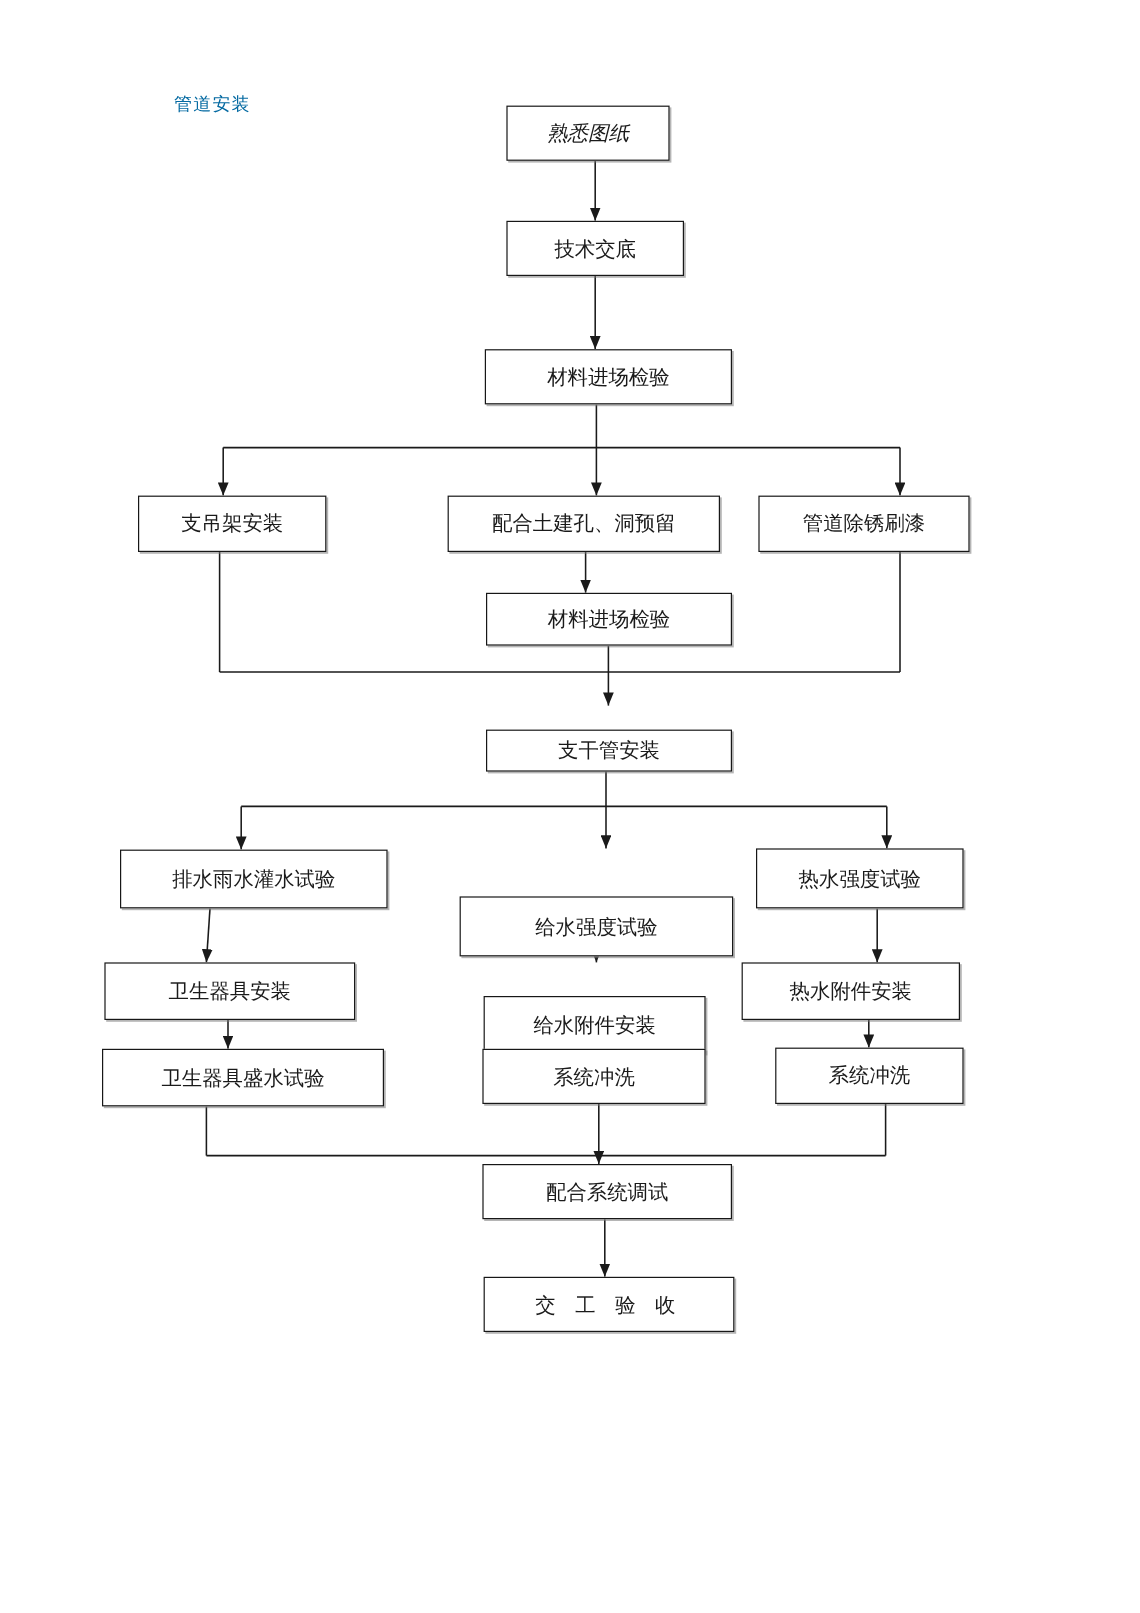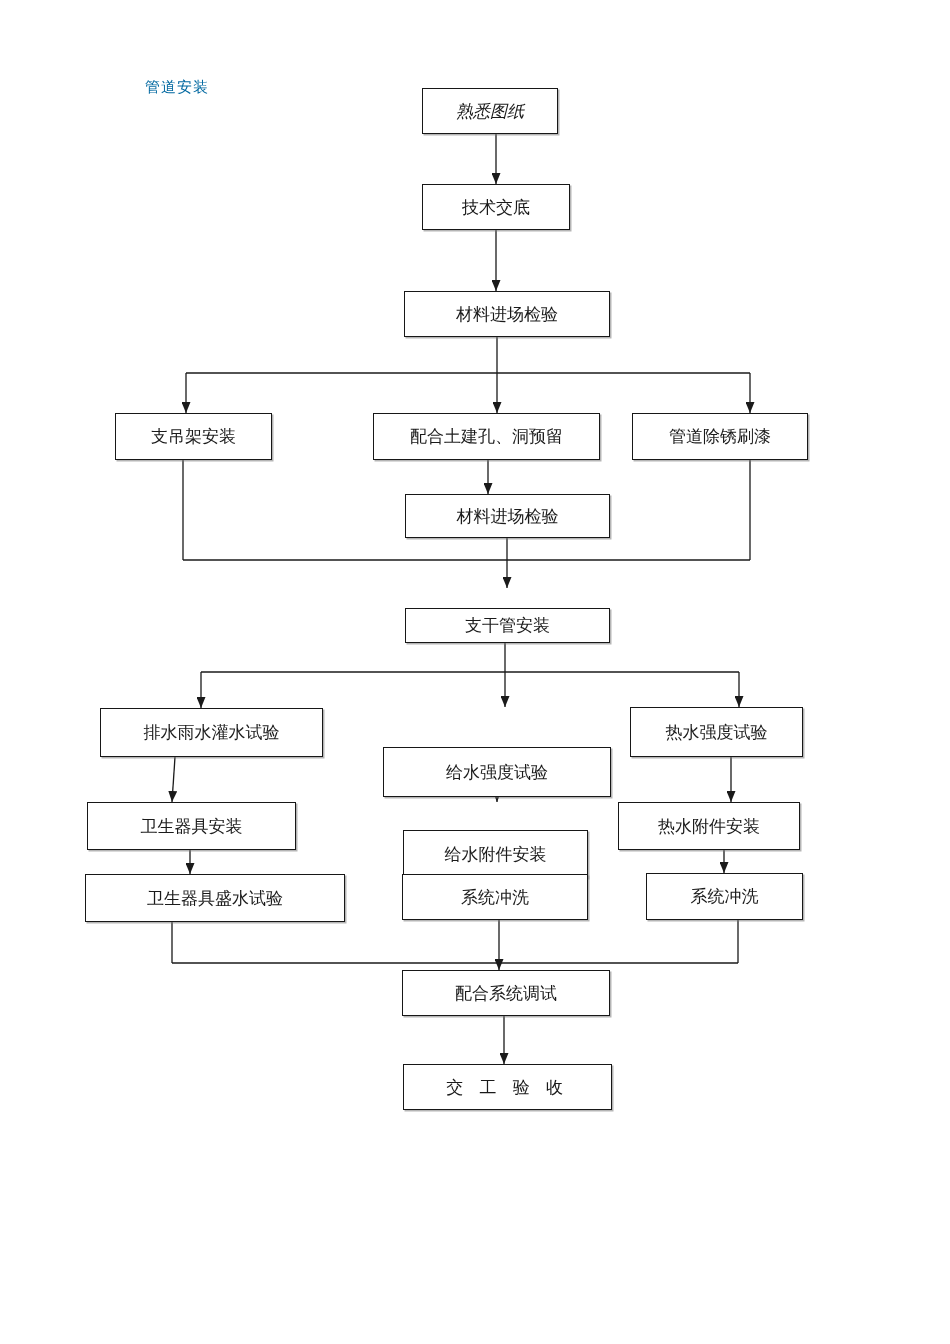--- a/index.html
+++ b/index.html
@@ -150,21 +150,21 @@
   </div>
 
   <div class="node" style="left:403px;top:802px;width:185px;height:48px;margin-top:28px;">
     <span>给水附件安装</span>
   </div>
 
   <div class="node" style="left:618px;top:802px;width:182px;height:48px;">
     <span>热水附件安装</span>
   </div>
 
-  <div class="node" style="left:85px;top:874px;width:260px;height:48px;">
+  <div class="node" style="left:85px;top:874px;width:235px;height:48px;">
     <span>卫生器具盛水试验</span>
   </div>
 
   <div class="node" style="left:402px;top:874px;width:186px;height:46px;">
     <span>系统冲洗</span>
   </div>
 
   <div class="node" style="left:646px;top:873px;width:157px;height:47px;">
     <span>系统冲洗</span>
   </div>

